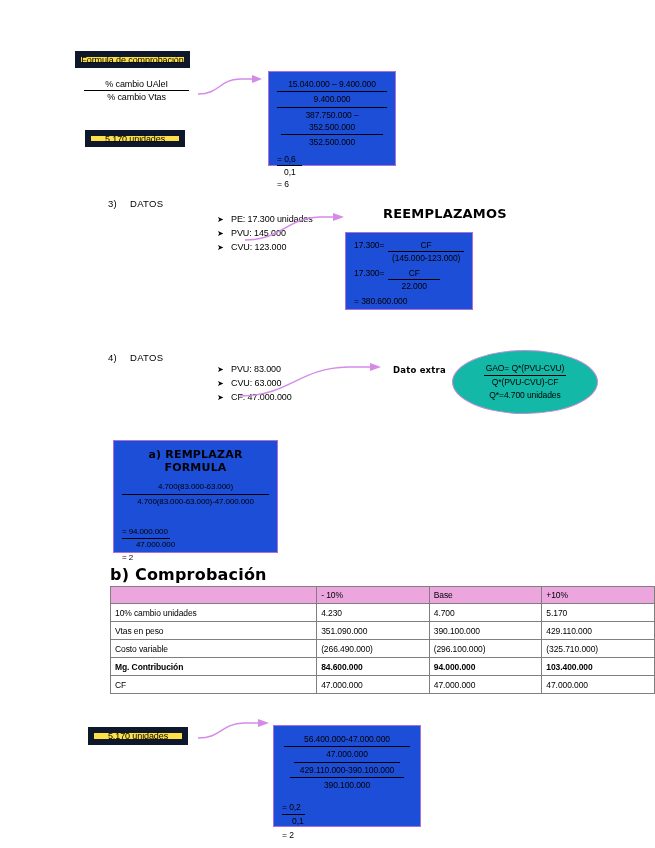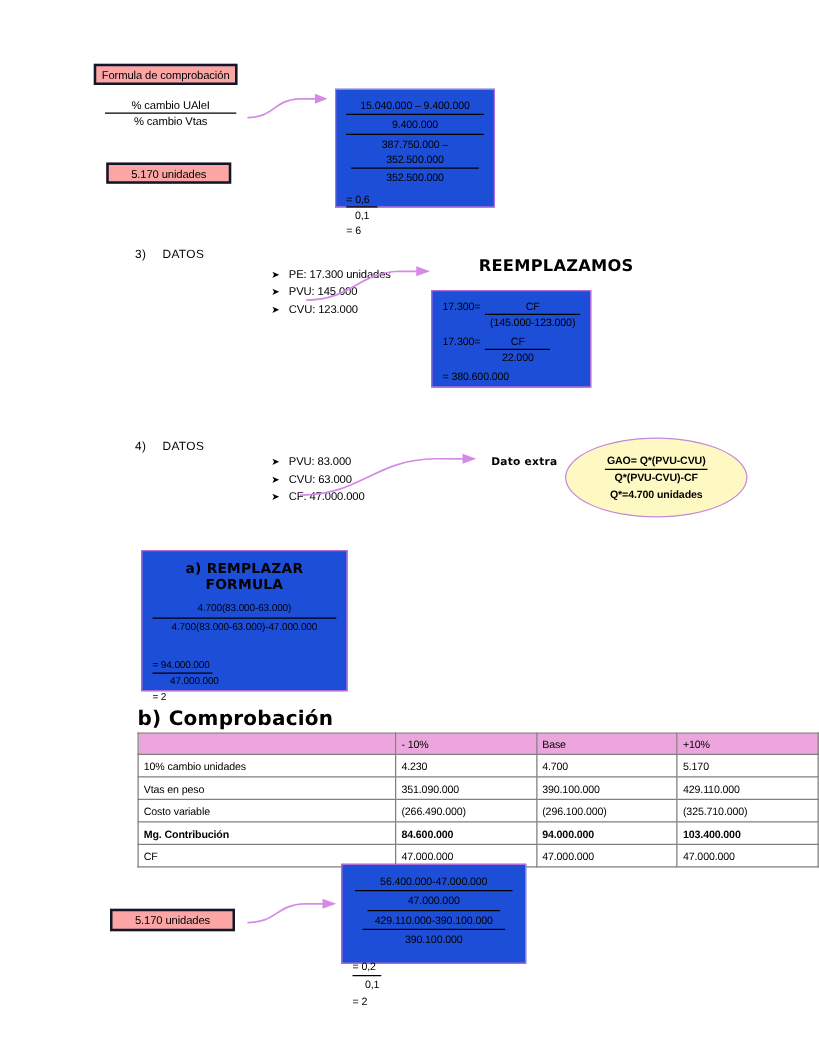--- a/index.html
+++ b/index.html
@@ -21,22 +21,22 @@
   }
   .abs { position: absolute; }
 
   
   .purple-box {
     background: #1d4ed8;
     border: 1px solid #b06fd8;
     box-sizing: border-box;
   }
   .purple-tag {
-    background: #fca5a5;
-    border: 2px solid #0f172a;
+    background: #fde047;
+    border: 6px solid #0f172a;
     box-sizing: border-box;
     font-size: 9px;
     text-align: center;
     letter-spacing: -0.1px;
     display: flex;
     align-items: center;
     justify-content: center;
   }
   .frac-line { border-bottom: 1px solid #000; }
 
@@ -69,26 +69,25 @@
   .bullet-row .glyph {
     width: 14px;
     font-size: 8px;
     color: #000;
   }
 
   
   .ellipse {
     border: 1.5px solid #c48ad8;
     border-radius: 50%;
-    background: #fef9c3;
+    background: #14b8a6;
     box-sizing: border-box;
     display: flex;
     align-items: center;
     justify-content: center;
-    font-weight: bold;
   }
 
   
   table.comp {
     border-collapse: collapse;
     font-size: 8.5px;
     width: 545px;
   }
   table.comp th, table.comp td {
     border: 1px solid #7f7f7f;
@@ -275,21 +274,21 @@
 
   <div class="abs purple-tag" style="left:88px; top:727px; width:100px; height:18px;">
     <span>5.170 unidades</span>
   </div>
 
   <svg class="abs arrow" style="left:196px; top:718px;" width="78" height="24" viewBox="0 0 78 24">
     <path d="M2,20 C26,20 24,6 48,5 L64,5" fill="none" stroke="#d58ae8" stroke-width="1.4"></path>
     <path d="M62,1 L73,5 L62,9 Z" fill="#d58ae8"></path>
   </svg>
 
-  <div class="abs purple-box calc" style="left:273px; top:691px; width:148px; height:80px; padding:7px 8px 0 8px;">
+  <div class="abs purple-box calc" style="left:273px; top:725px; width:148px; height:102px; padding:7px 8px 0 8px;">
     <div class="center" style="border-bottom:1px solid #000; padding-bottom:1px; margin:0 2px;">56.400.000-47.000.000</div>
     <div class="center" style="border-bottom:1px solid #000; padding:1px 0; margin:0 12px;">47.000.000</div>
     <div class="center" style="border-bottom:1px solid #000; padding:1px 0; margin:0 8px;">429.110.000-390.100.000</div>
     <div class="center" style="padding-top:1px;">390.100.000</div>
     <div style="margin-top:10px; display:inline-block; border-bottom:1px solid #000; padding-right:4px;">= 0,2</div>
     <div style="padding-left:10px;">0,1</div>
     <div style="margin-top:2px;">= 2</div>
   </div>
 
 </div>

